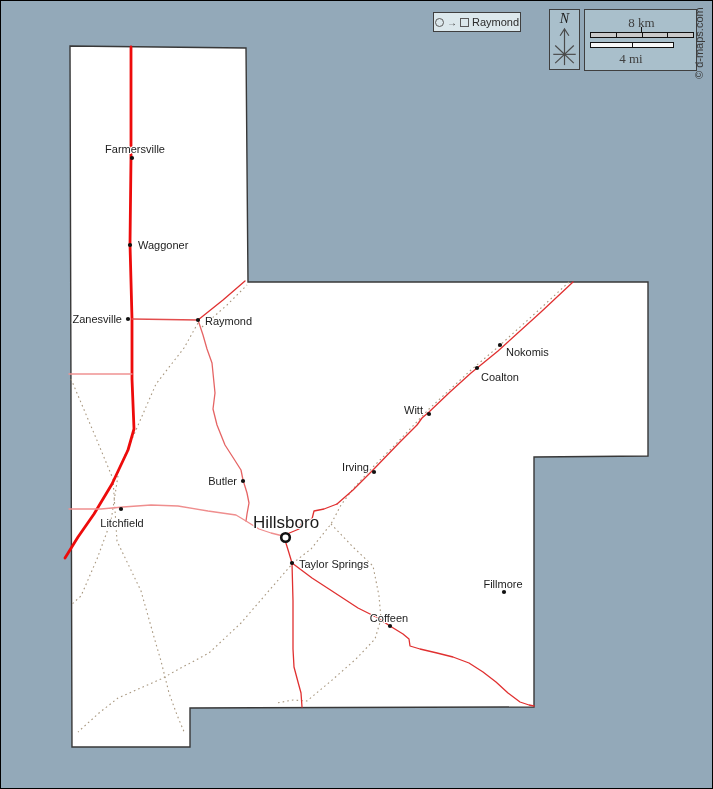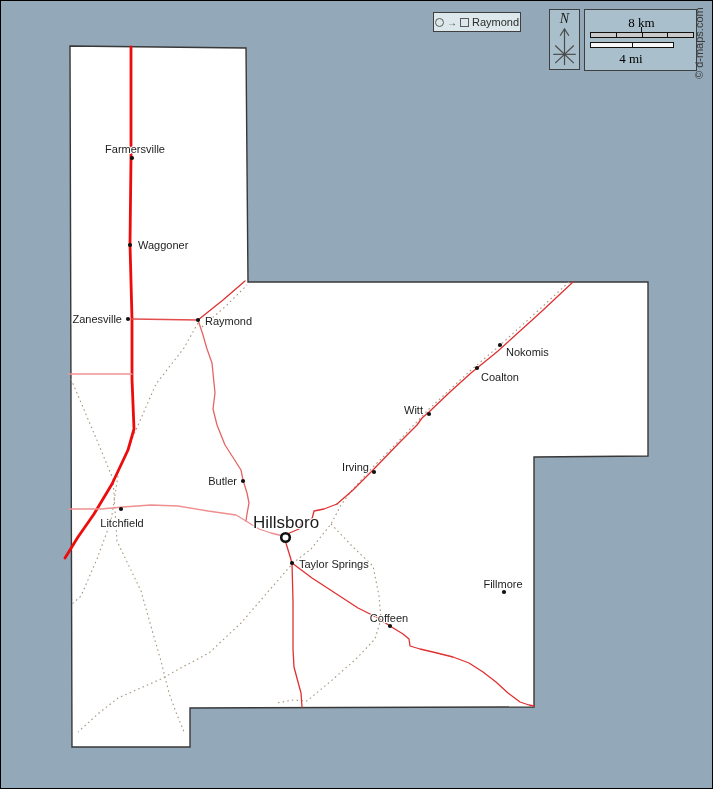--- a/index.html
+++ b/index.html
@@ -24,21 +24,21 @@
   #projection-box .arrow{color:#444;font-size:10px;line-height:9px;}
   #compass-box{
     left:548px;top:8px;width:31px;height:61px;background:#a9bfcb;
     flex-direction:column;justify-content:flex-start;padding-top:2px;
   }
   #compass-n{font-family:"Liberation Serif", serif;font-style:italic;font-size:14px;color:#1d1d1d;line-height:14px;}
   #scale-box{
     left:583px;top:8px;width:113px;height:62px;background:#a9bfcb;
   }
   .scale-label{
-    position:absolute;font-family:"Liberation Serif", serif;font-size:13px;color:#000000;
+    position:absolute;font-family:"Liberation Serif", serif;font-size:13px;color:#404040;
     width:100%;text-align:center;left:0;
   }
   #km-label{top:5px;width:113px;}
   #mi-label{top:41px;width:92px;}
   .scale-bar{position:absolute;display:flex;box-sizing:border-box;border:1px solid #111;height:6px;}
   #km-bar{left:5px;top:22px;width:104px;background:#c9c9c9;}
   #mi-bar{left:5px;top:32px;width:84px;background:#f7f7f7;}
   .scale-bar .seg{flex:1;box-sizing:border-box;border-right:1px solid #111;}
   .scale-bar .seg:last-child{border-right:none;}
   #km-midtick{position:absolute;left:56px;top:17px;width:1px;height:6px;background:#111;}

